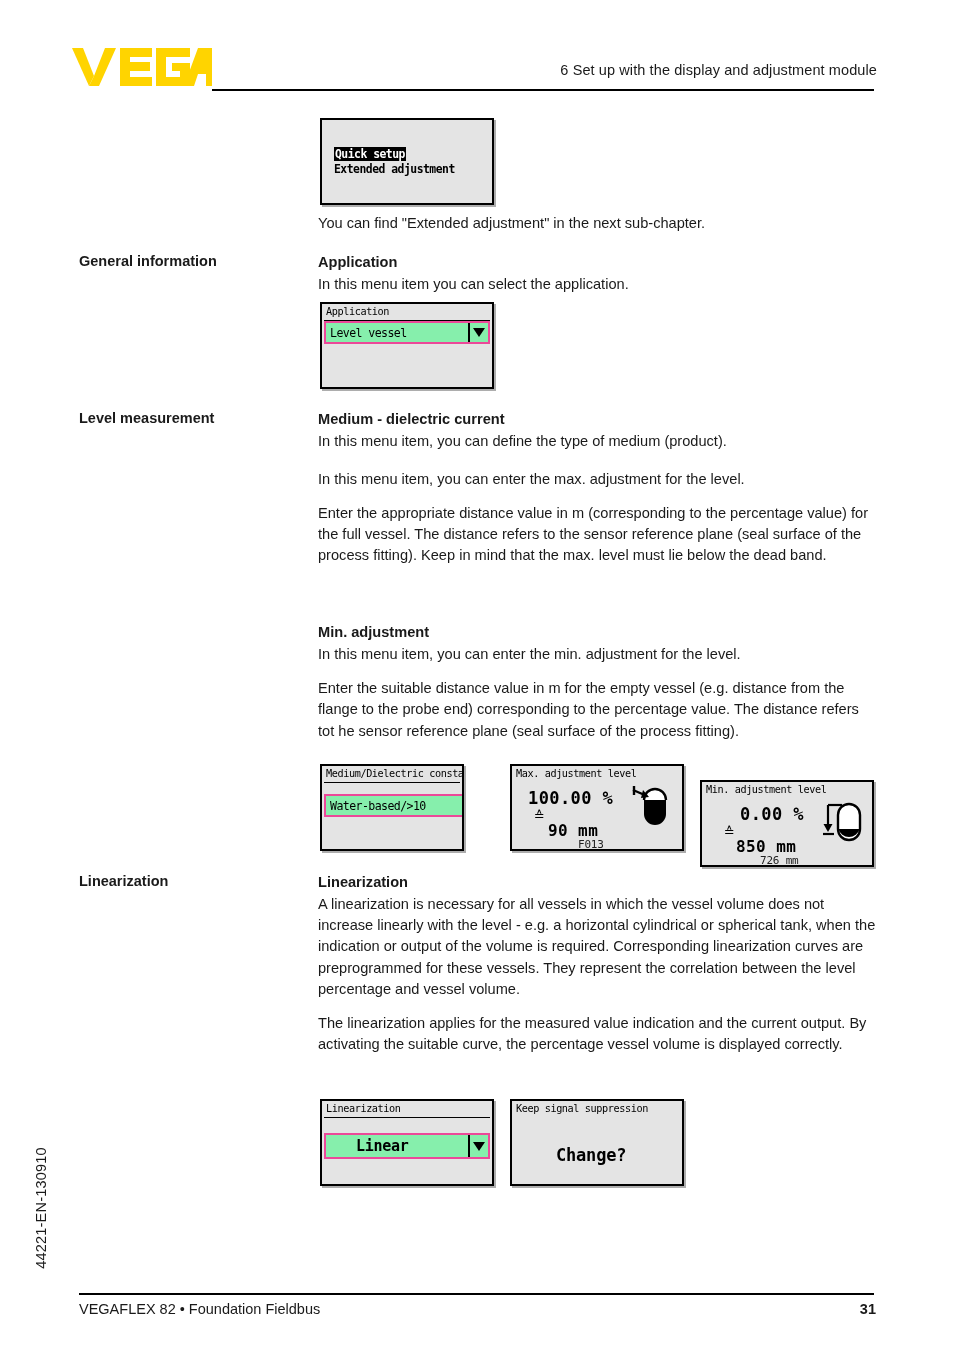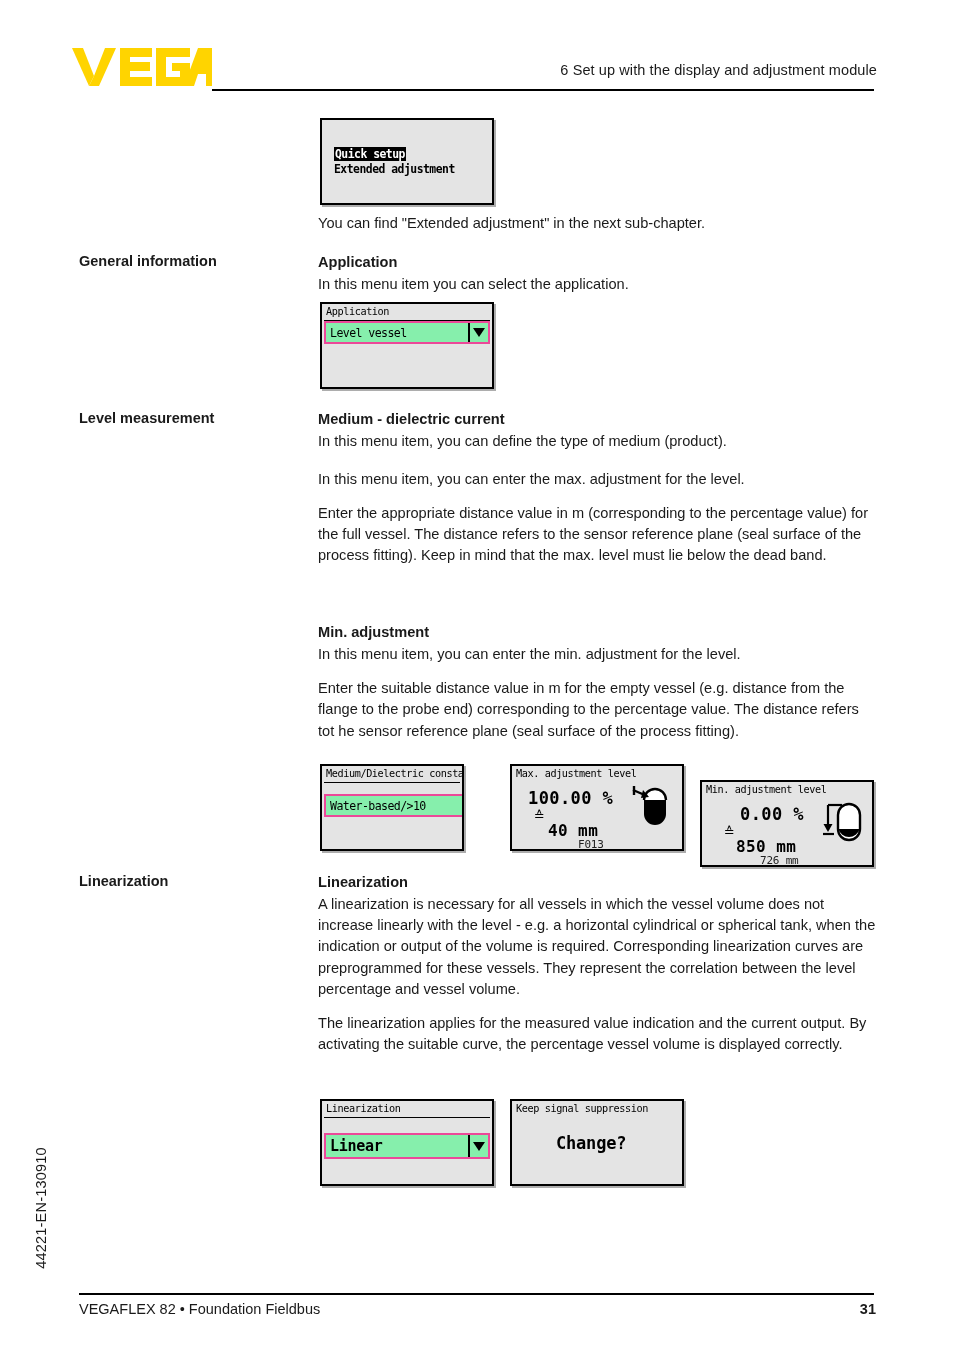--- a/index.html
+++ b/index.html
@@ -201,21 +201,21 @@
     <span class="dd-btn">
         <i class="dd-caret"></i>
       </span>
   </div>
 </div>
 
 <div class="lcd" style="left:510px; top:764px; width:174px; height:87px;">
   <div class="lcd-title">Max. adjustment level</div>
   <div class="val-pct" style="left:16px; top:22px;text-align:right;">100.00 %</div>
   <div class="equiv-sign" style="left:22px; top:43px;">≙</div>
-  <div class="val-mm" style="left:36px; top:55px;">40  mm</div>
+  <div class="val-mm" style="left:36px; top:55px;">90  mm</div>
   <div class="val-sub" style="left:66px; top:72px;">F013</div>
   <svg style="position:absolute; left:118px; top:16px;" width="50" height="48" viewBox="0 0 50 48">
     <path d="M14 18 a11 11 0 0 1 22 0 v14 a11 11 0 0 1 -22 0 z" fill="#000"></path>
     <path d="M14 18 a11 11 0 0 1 22 0" fill="#fff" stroke="#000" stroke-width="2.4"></path>
     <line x1="3" y1="8" x2="17" y2="14" stroke="#000" stroke-width="2.4"></line>
     <polygon points="13,8 19,15 11,16" fill="#000"></polygon>
     <line x1="4" y1="4" x2="4" y2="13" stroke="#000" stroke-width="2.4"></line>
   </svg>
 </div>
 
@@ -238,29 +238,29 @@
 <div class="side-label" style="top:872px;">Linearization</div>
 <div class="body-col" style="top:872px;">
   <p class="sub-head">Linearization</p>
   <p>A linearization is necessary for all vessels in which the vessel volume does not increase linearly with the level - e.g. a horizontal cylindrical or spherical tank, when the indication or output of the volume is required. Corresponding linearization curves are preprogrammed for these vessels. They represent the correlation between the level percentage and vessel volume.</p>
   <p>The linearization applies for the measured value indication and the current output. By activating the suitable curve, the percentage vessel volume is displayed correctly.</p>
 </div>
 
 <div class="lcd" style="left:320px; top:1099px; width:174px; height:87px;">
   <div class="lcd-title">Linearization</div>
   <div class="lcd-title-rule" style="top:16px;"></div>
-  <div class="dropdown" style="left:2px; top:32px; width:166px; height:26px;">
+  <div class="dropdown" style="left:2px; top:32px; width:166px; height:26px;padding-left:26px;">
     <span class="dd-text big">Linear</span>
     <span class="dd-btn">
         <i class="dd-caret"></i>
       </span>
   </div>
 </div>
 
 <div class="lcd" style="left:510px; top:1099px; width:174px; height:87px;">
   <div class="lcd-title">Keep signal suppression</div>
-  <div class="change-text" style="left:44px; top:32px;text-align:center;">Change?</div>
+  <div class="change-text" style="left:44px; top:44px;text-align:center;">Change?</div>
 </div>
 
 <div id="doc-code">44221-EN-130910</div>
 <div id="footer-rule"></div>
 <div id="footer-left">VEGAFLEX 82 • Foundation Fieldbus</div>
 <div id="footer-page">31</div>
 
 </body></html>

